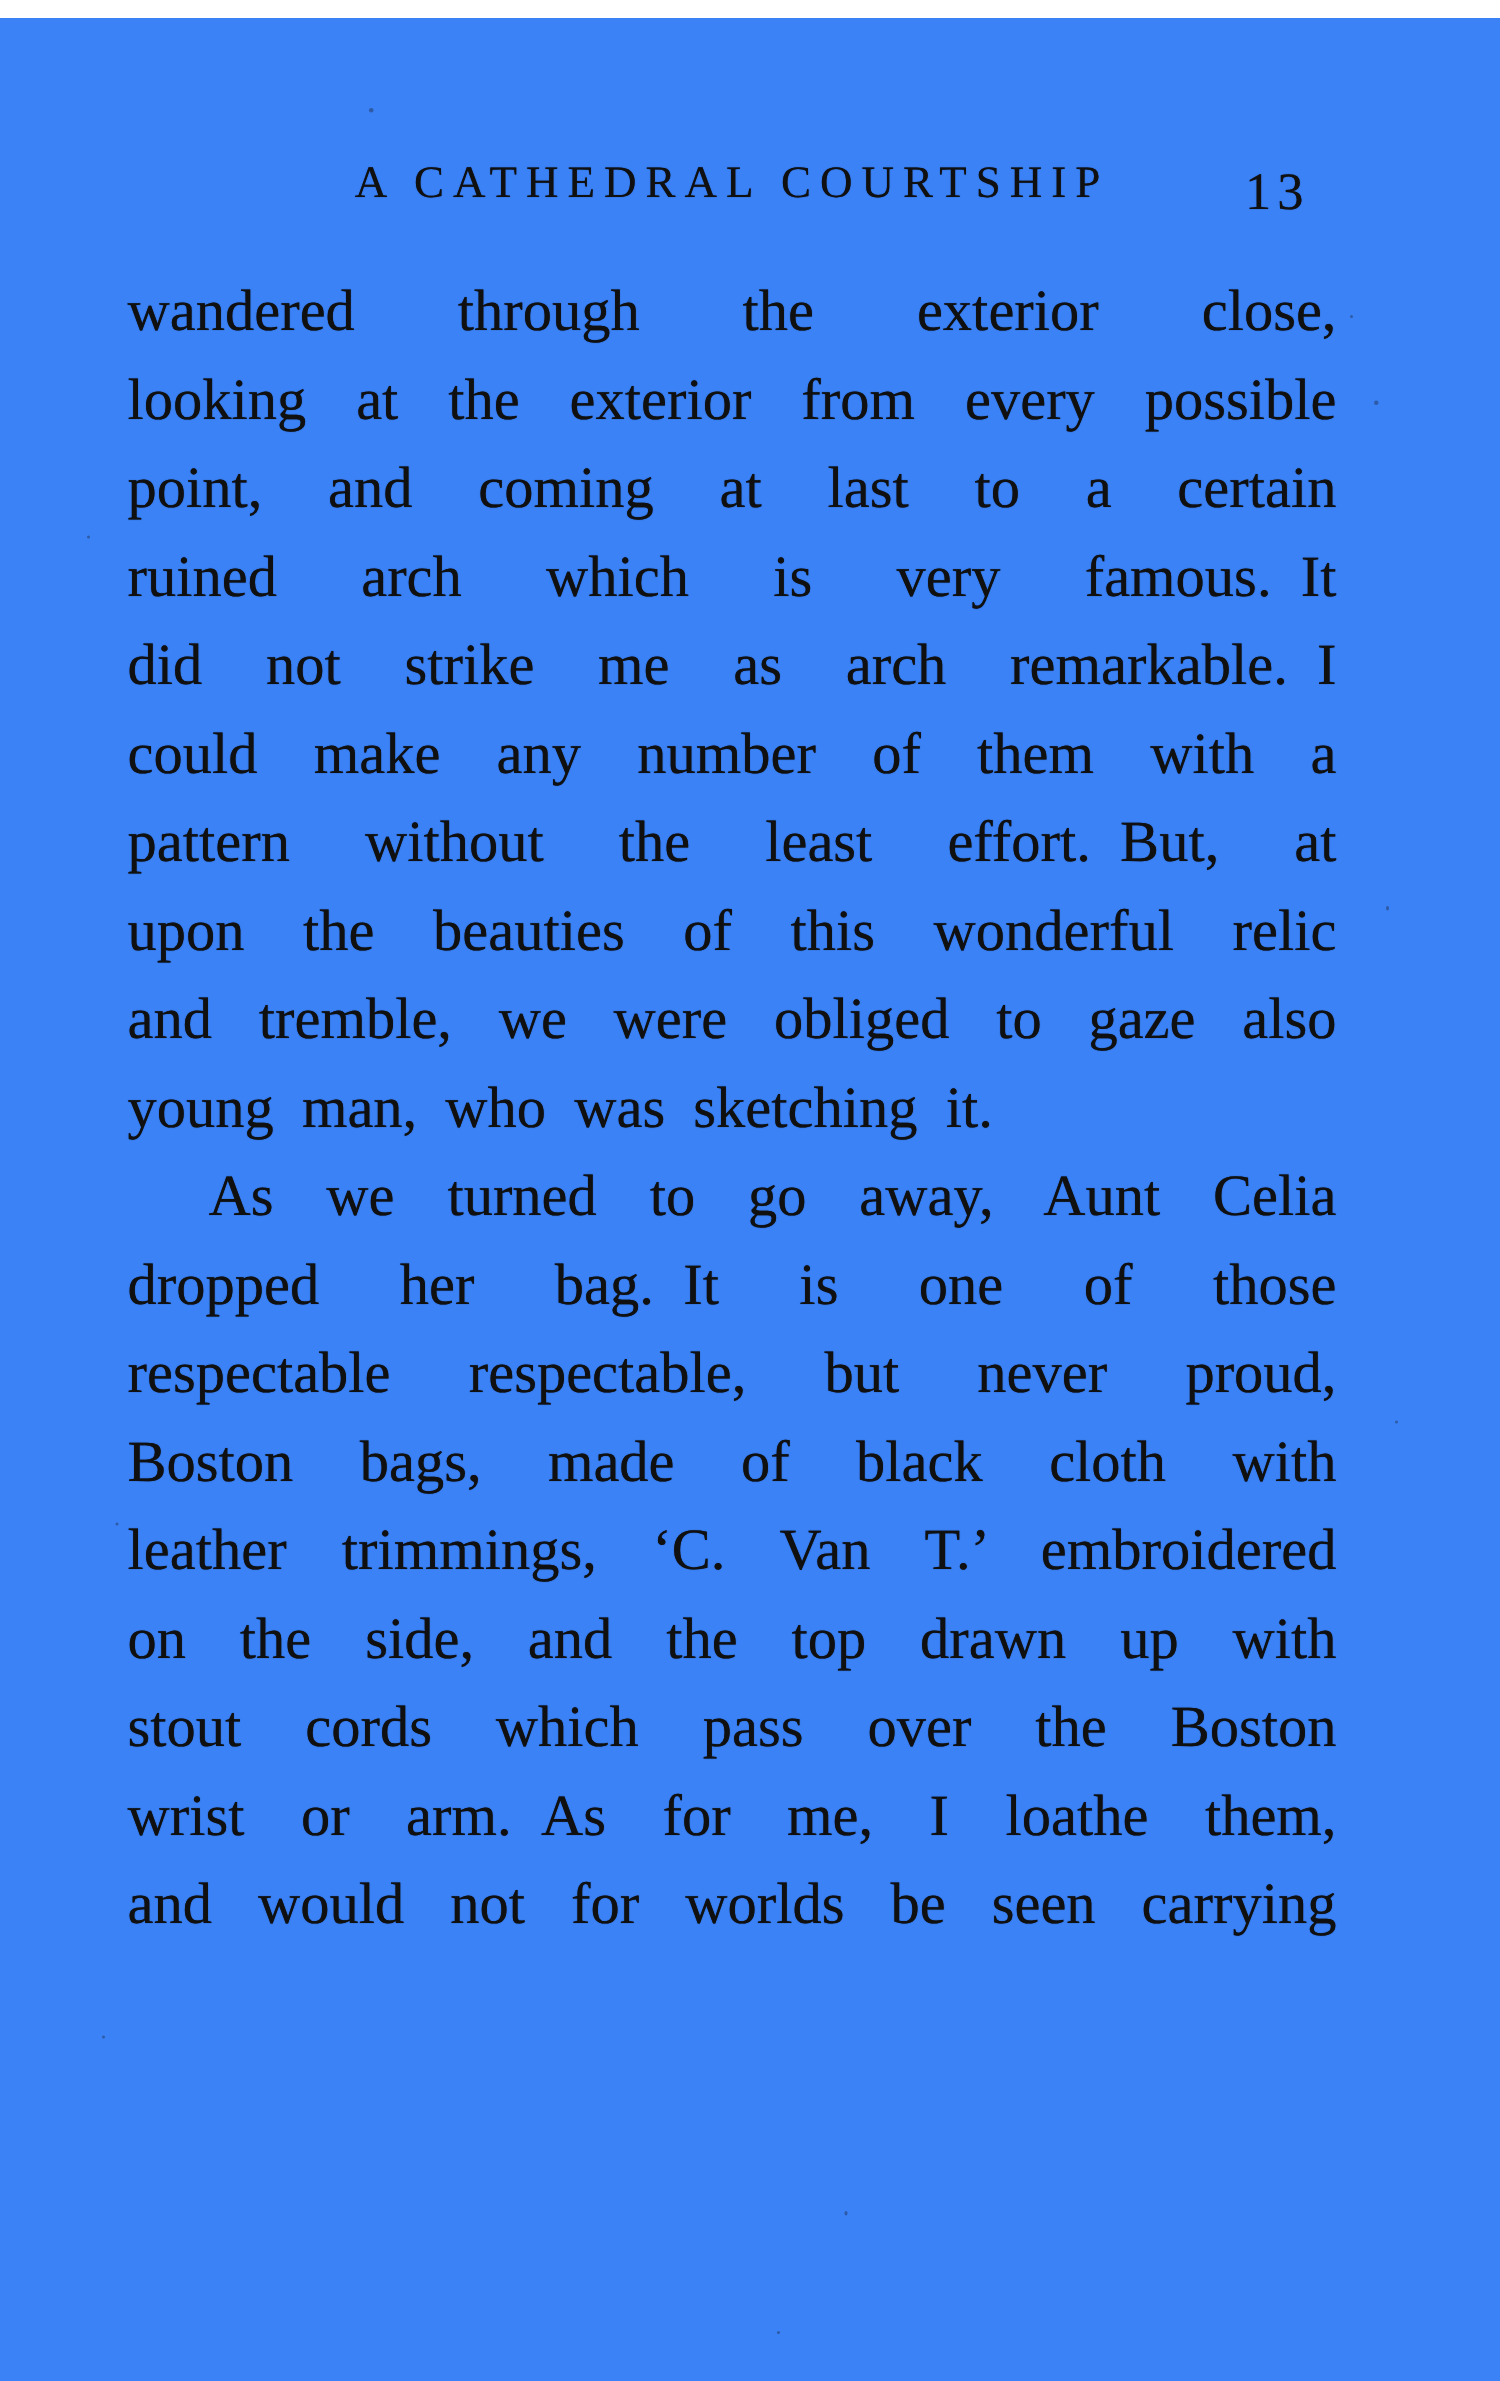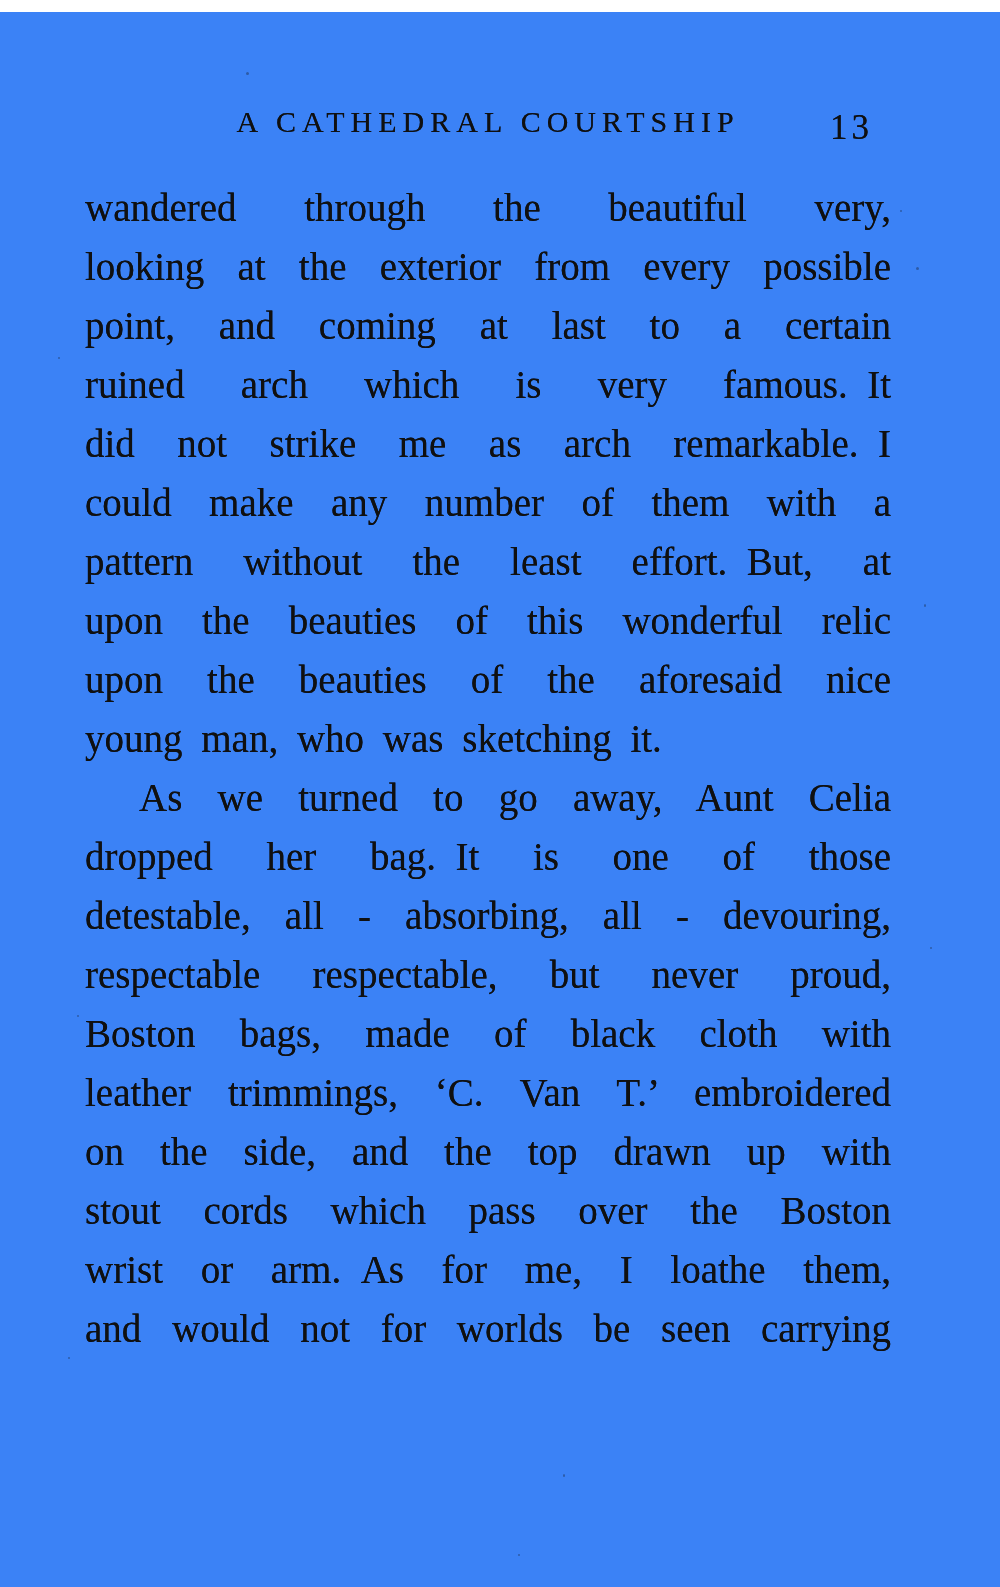--- a/index.html
+++ b/index.html
@@ -71,35 +71,34 @@
 
 <div class="scan-page">
 
   <div class="running-head">
     <span>A CATHEDRAL COURTSHIP</span>
     <span class="page-number">13</span>
   </div>
 
   <div class="textblock">
     <div>
-      <div class="line">wandered through the beautiful very,</div>
+      <div class="line">wandered through the exterior close,</div>
       <div class="line">looking at the exterior from every possible</div>
       <div class="line">point, and coming at last to a certain</div>
       <div class="line">ruined arch which is very famous. It</div>
       <div class="line">did not strike me as arch remarkable. I</div>
       <div class="line">could make any number of them with a</div>
       <div class="line">pattern without the least effort. But, at</div>
       <div class="line">upon the beauties of this wonderful relic</div>
-      <div class="line">upon the beauties of the aforesaid nice</div>
+      <div class="line">and tremble, we were obliged to gaze also</div>
       <div class="line para-last">young man, who was sketching it.</div>
     </div>
     <div>
       <div class="line indent">As we turned to go away, Aunt Celia</div>
       <div class="line">dropped her bag. It is one of those</div>
-      <div class="line">detestable, all - absorbing, all - devouring,</div>
       <div class="line">respectable respectable, but never proud,</div>
       <div class="line">Boston bags, made of black cloth with</div>
       <div class="line">leather trimmings, ‘C. Van T.’ embroidered</div>
       <div class="line">on the side, and the top drawn up with</div>
       <div class="line">stout cords which pass over the Boston</div>
       <div class="line">wrist or arm. As for me, I loathe them,</div>
       <div class="line">and would not for worlds be seen carrying</div>
     </div>
   </div>
 

